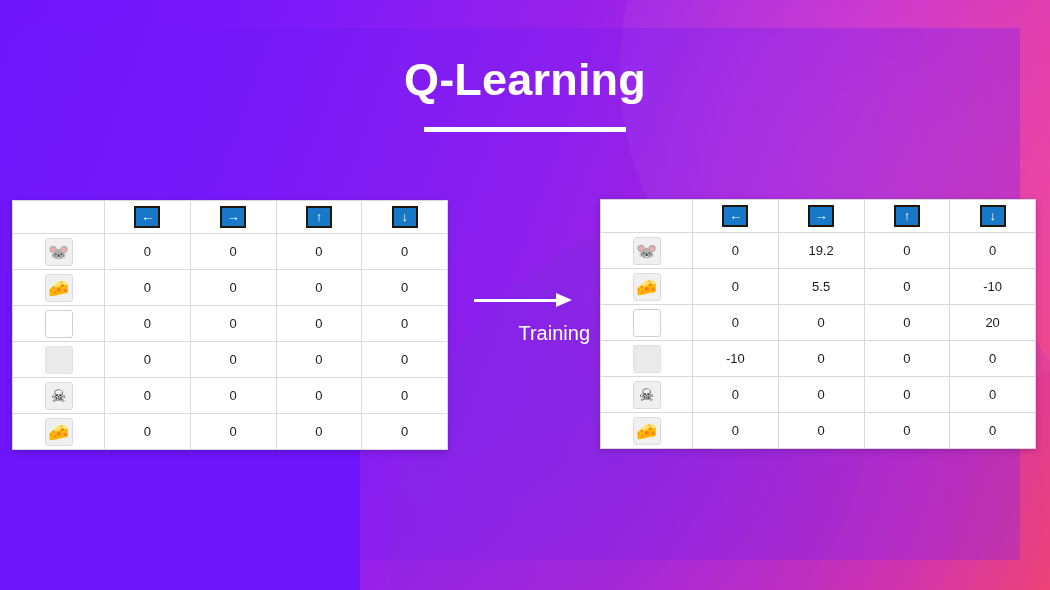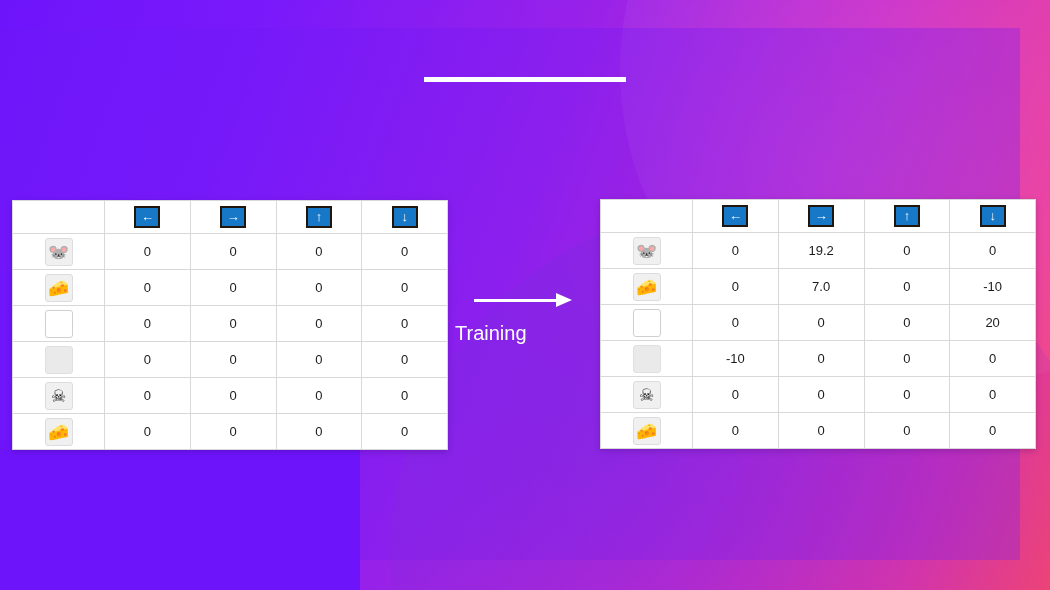--- a/index.html
+++ b/index.html
@@ -126,21 +126,21 @@
     vertical-align: middle;
   }
   .state-tile.blank-white { background: #ffffff; border: 1px solid #cfcfcf; }
   .state-tile.blank-gray  { background: #eaeaea; border: 1px solid #e0e0e0; }
 
   
   .training {
     position: absolute;
     left: 455px; top: 292px;
     width: 135px;
-    text-align: left;
+    text-align: right;
     z-index: 7;
   }
   .training-arrow {
     position: relative;
     width: 98px; height: 16px;
     margin: 0 auto 14px;
   }
   .training-arrow .shaft {
     position: absolute;
     left: 0; top: 7px;
@@ -166,20 +166,21 @@
 
 <div id="slide">
 
   <div class="bg-circle-tr"></div>
   <div class="bg-overlay"></div>
   <div class="bg-circle-br"></div>
   <div class="bg-circle-bl"></div>
   <div class="bg-solid-bottom"></div>
 
   <div class="title-wrap">
+    <div class="title">Q-Learning</div>
     <div class="title-rule"></div>
   </div>
 
   <div class="qtable left" id="table-before">
       <table>
         <thead>
           <tr class="hrow">
             <th class="col-state"></th>
             <th><span class="act-btn">←</span></th>
             <th><span class="act-btn">→</span></th>
@@ -257,21 +258,21 @@
           <tr>
             <td class="col-state"><span class="state-tile">🐭</span></td>
             <td>0</td>
             <td>19.2</td>
             <td>0</td>
             <td>0</td>
           </tr>
           <tr>
             <td class="col-state"><span class="state-tile">🧀</span></td>
             <td>0</td>
-            <td>7.0</td>
+            <td>5.5</td>
             <td>0</td>
             <td>-10</td>
           </tr>
           <tr>
             <td class="col-state"><span class="state-tile blank-white"></span></td>
             <td>0</td>
             <td>0</td>
             <td>0</td>
             <td>20</td>
           </tr>

